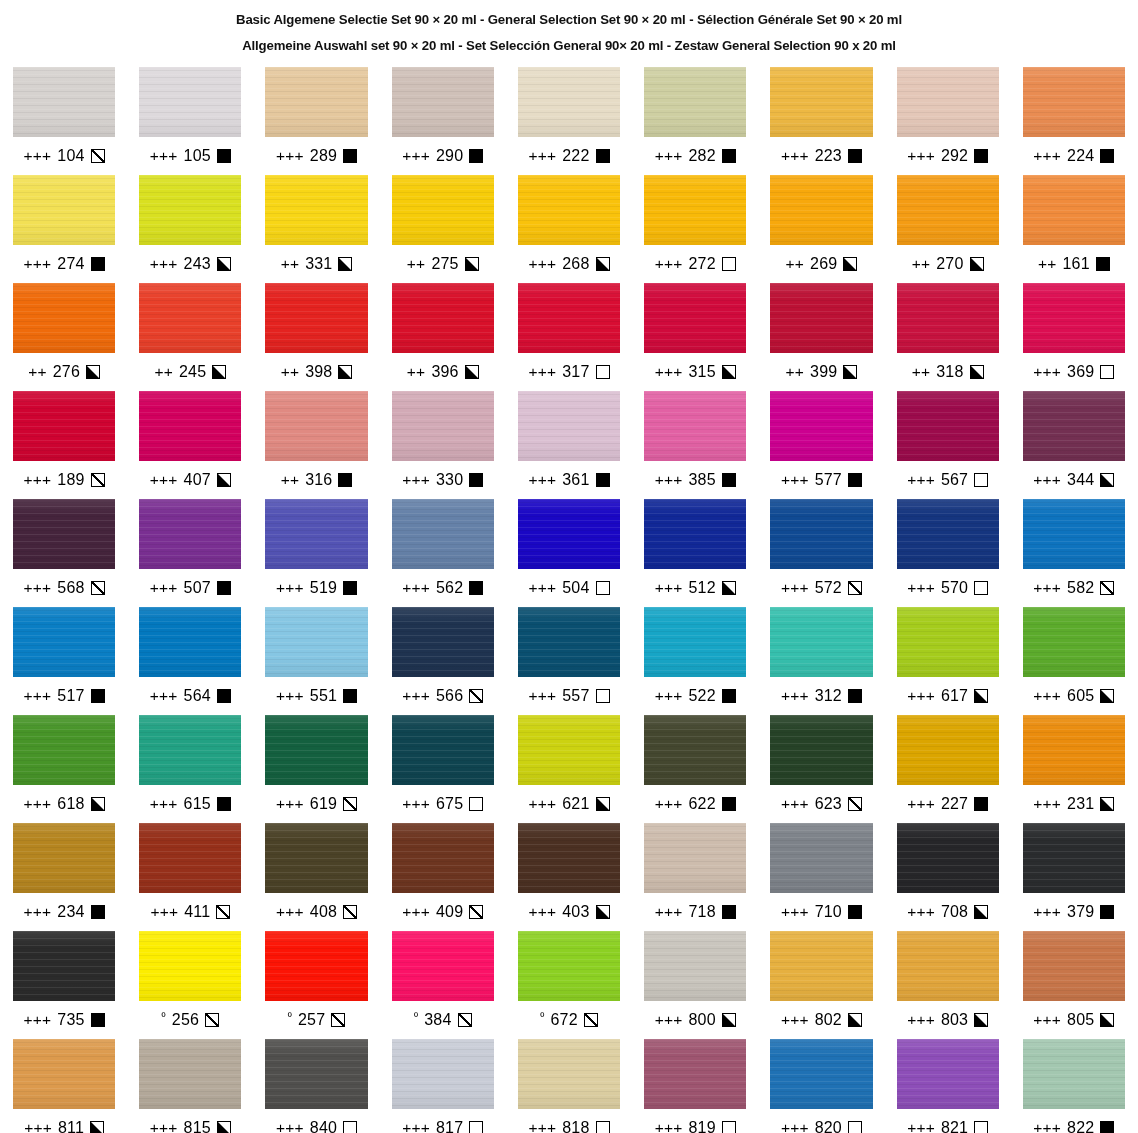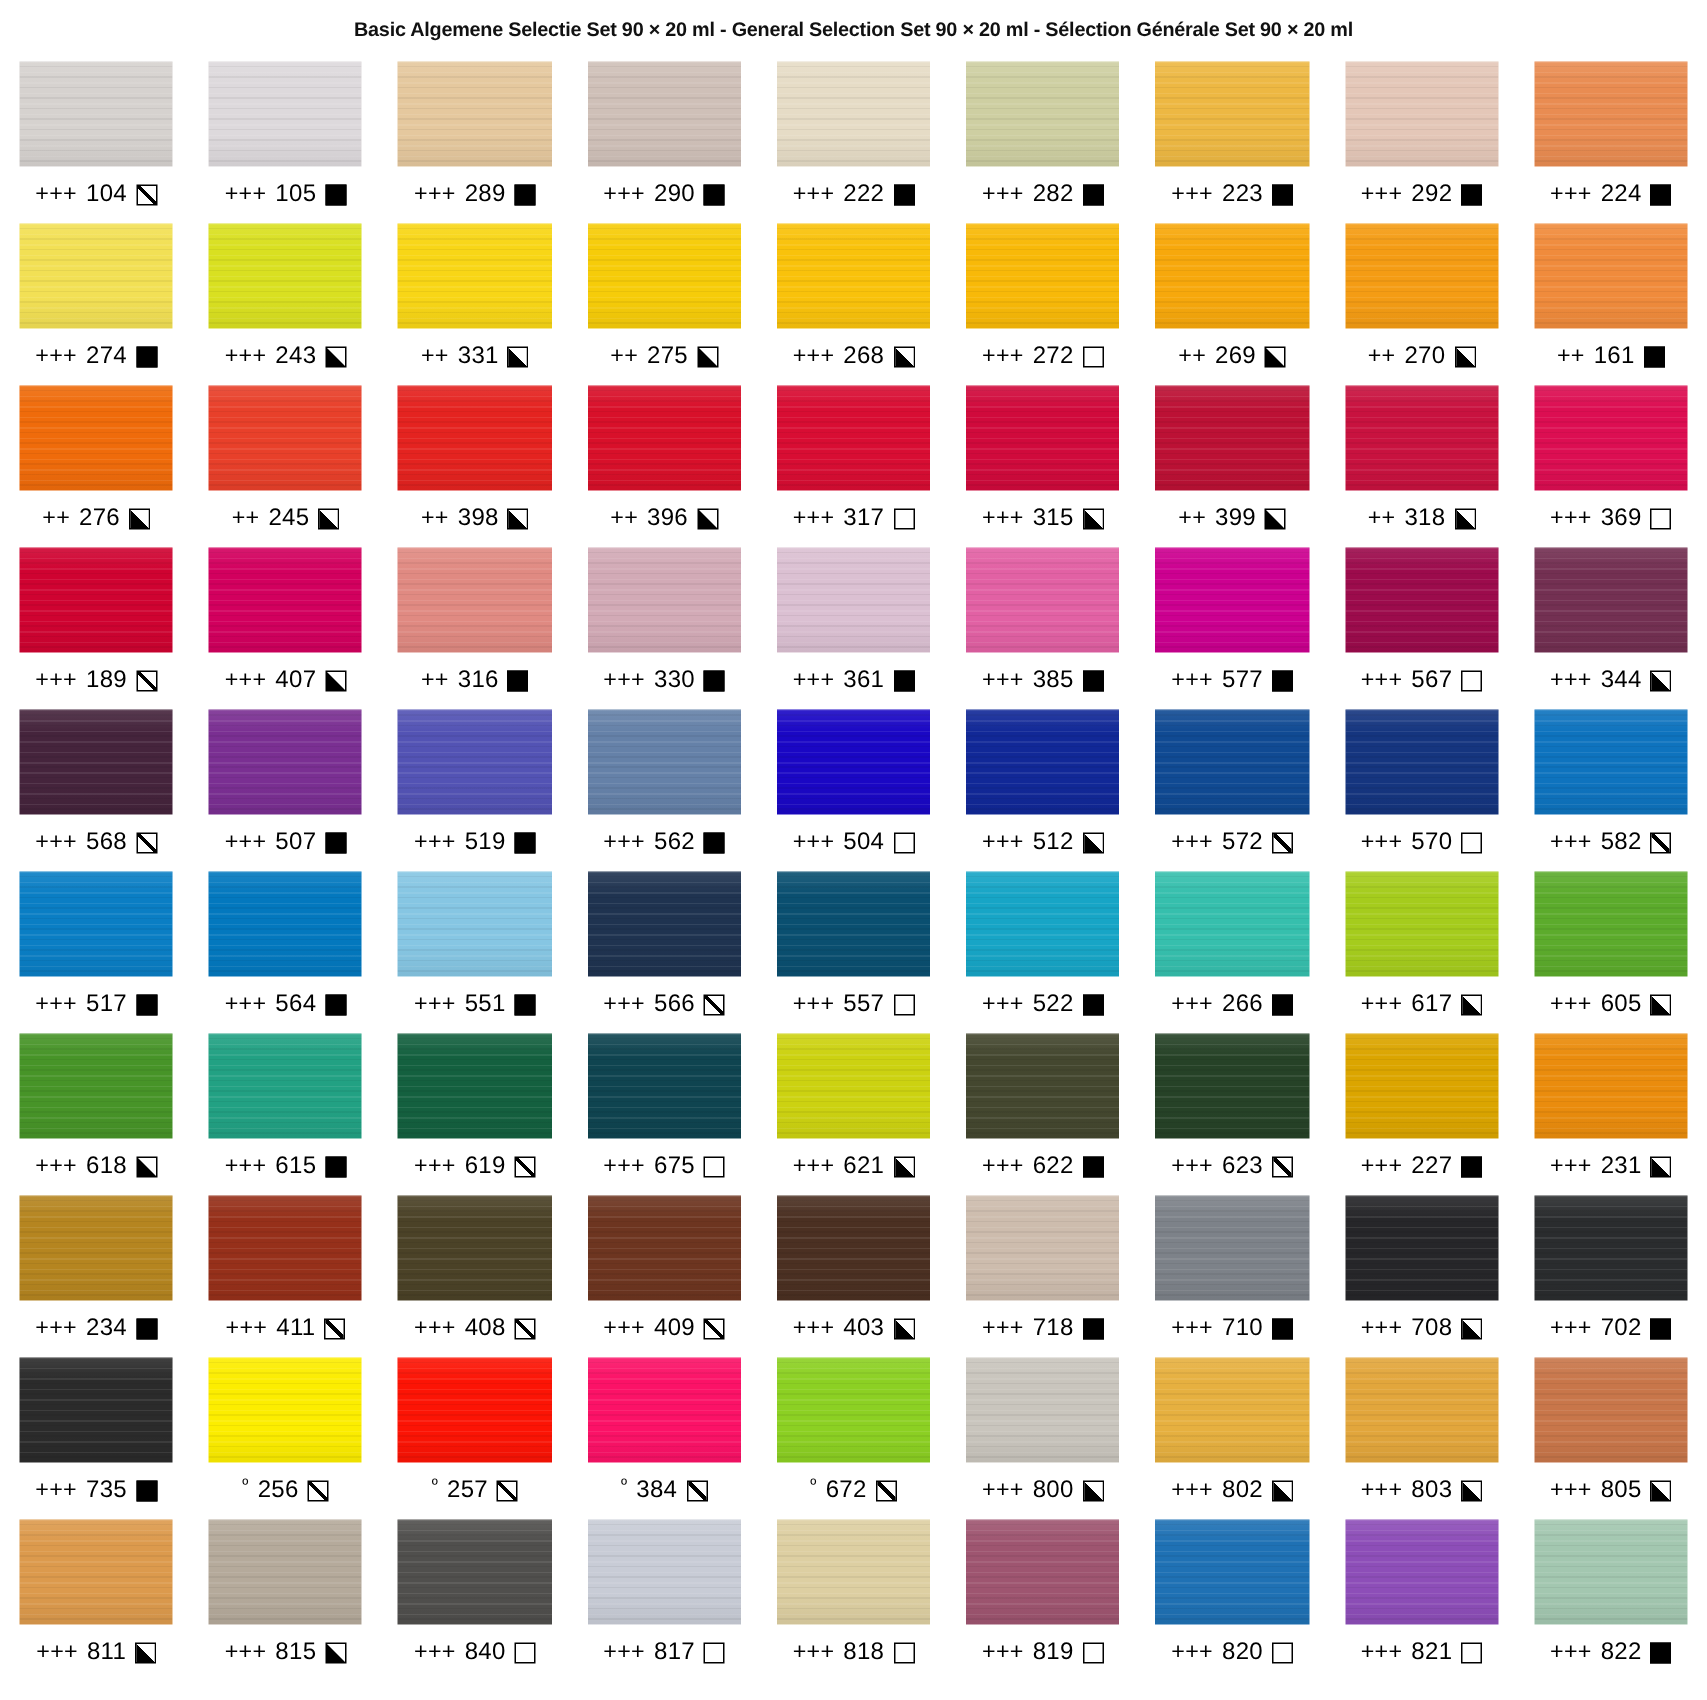--- a/index.html
+++ b/index.html
@@ -166,20 +166,21 @@
       rgba(255,255,255,0) 57%, rgba(255,255,255,0) 100%);
   }
 </style>
 </head>
 <body>
 
 <div class="chart">
 
   <div class="header">
     <div class="header-line">Basic Algemene Selectie Set 90 × 20 ml  - General Selection Set 90 × 20 ml - Sélection Générale Set 90 × 20 ml</div>
+    <div class="header-line">Allgemeine Auswahl set 90 × 20 ml - Set Selección General 90× 20 ml - Zestaw General Selection 90 x 20 ml</div>
   </div>
 
   <div class="grid" id="swatch-grid">
       <div class="cell">
         <div class="swatch" style="background-color: rgb(214, 210, 207);"></div>
         <div class="label">
           <span class="lf">+++</span>
           <span class="code">104</span>
           <span class="sym semi-opaque"></span>
         </div>
@@ -581,21 +582,21 @@
         <div class="label">
           <span class="lf">+++</span>
           <span class="code">522</span>
           <span class="sym opaque"></span>
         </div>
       </div>
       <div class="cell">
         <div class="swatch" style="background-color: rgb(54, 191, 173);"></div>
         <div class="label">
           <span class="lf">+++</span>
-          <span class="code">266</span>
+          <span class="code">312</span>
           <span class="sym opaque"></span>
         </div>
       </div>
       <div class="cell">
         <div class="swatch" style="background-color: rgb(165, 204, 29);"></div>
         <div class="label">
           <span class="lf">+++</span>
           <span class="code">617</span>
           <span class="sym semi-transparent"></span>
         </div>
@@ -741,21 +742,21 @@
         <div class="label">
           <span class="lf">+++</span>
           <span class="code">708</span>
           <span class="sym semi-transparent"></span>
         </div>
       </div>
       <div class="cell">
         <div class="swatch" style="background-color: rgb(42, 44, 46);"></div>
         <div class="label">
           <span class="lf">+++</span>
-          <span class="code">702</span>
+          <span class="code">379</span>
           <span class="sym opaque"></span>
         </div>
       </div>
       <div class="cell">
         <div class="swatch" style="background-color: rgb(43, 43, 43);"></div>
         <div class="label">
           <span class="lf">+++</span>
           <span class="code">735</span>
           <span class="sym opaque"></span>
         </div>

